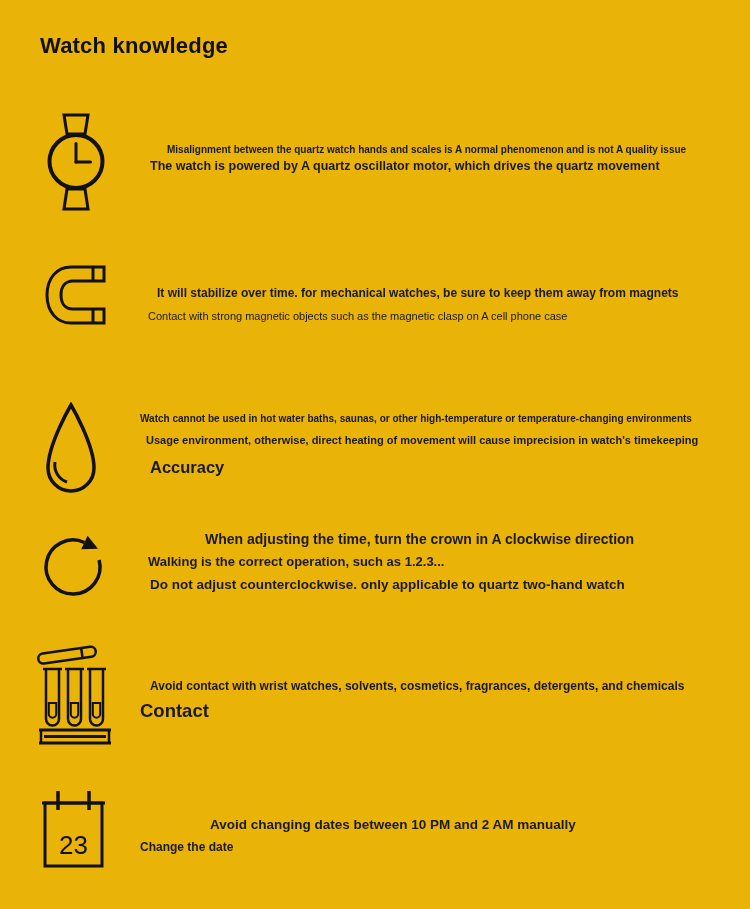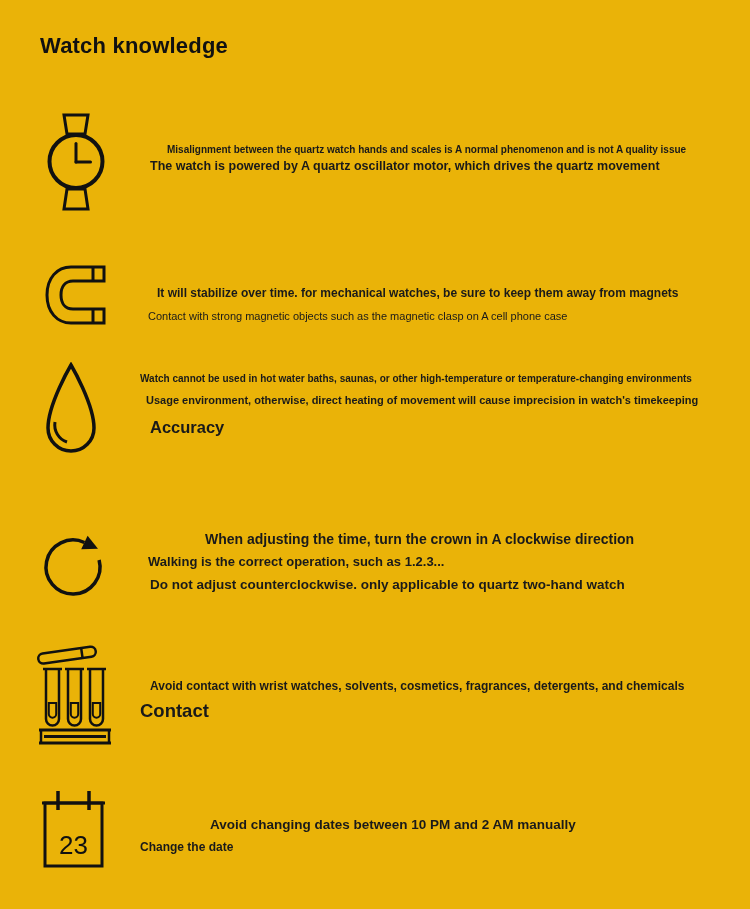--- a/index.html
+++ b/index.html
@@ -5,21 +5,21 @@
   * { margin:0; padding:0; box-sizing:border-box; }
   html,body { background:#ffffff; }
   body { font-family:"Liberation Sans", sans-serif; color:#1a1a1a; }
   .page { position:relative; width:750px; height:909px; background:#eab308; overflow:hidden; margin:0 auto; }
 
   .title { position:absolute; left:40px; top:33px; font-size:22px; font-weight:700; letter-spacing:.2px; color:#111; white-space:nowrap; }
 
   section { position:absolute; left:0; width:100%; }
   .sec1 { top:113px; height:110px; }
   .sec2 { top:263px; height:80px; }
-  .sec3 { top:361px; height:100px; }
+  .sec3 { top:401px; height:100px; }
   .sec4 { top:517px; height:92px; }
   .sec5 { top:642px; height:108px; }
   .sec6 { top:788px; height:92px; }
 
   .icon { position:absolute; display:block; }
   .icon svg { display:block; width:100%; height:100%; }
   .i-watch    { left:47px; top:0;   width:58px; height:98px; }
   .i-magnet   { left:44px; top:1px; width:62px; height:62px; }
   .i-drop     { left:42px; top:1px; width:58px; height:96px; }
   .i-arrow    { left:40px; top:2px; width:68px; height:84px; }

